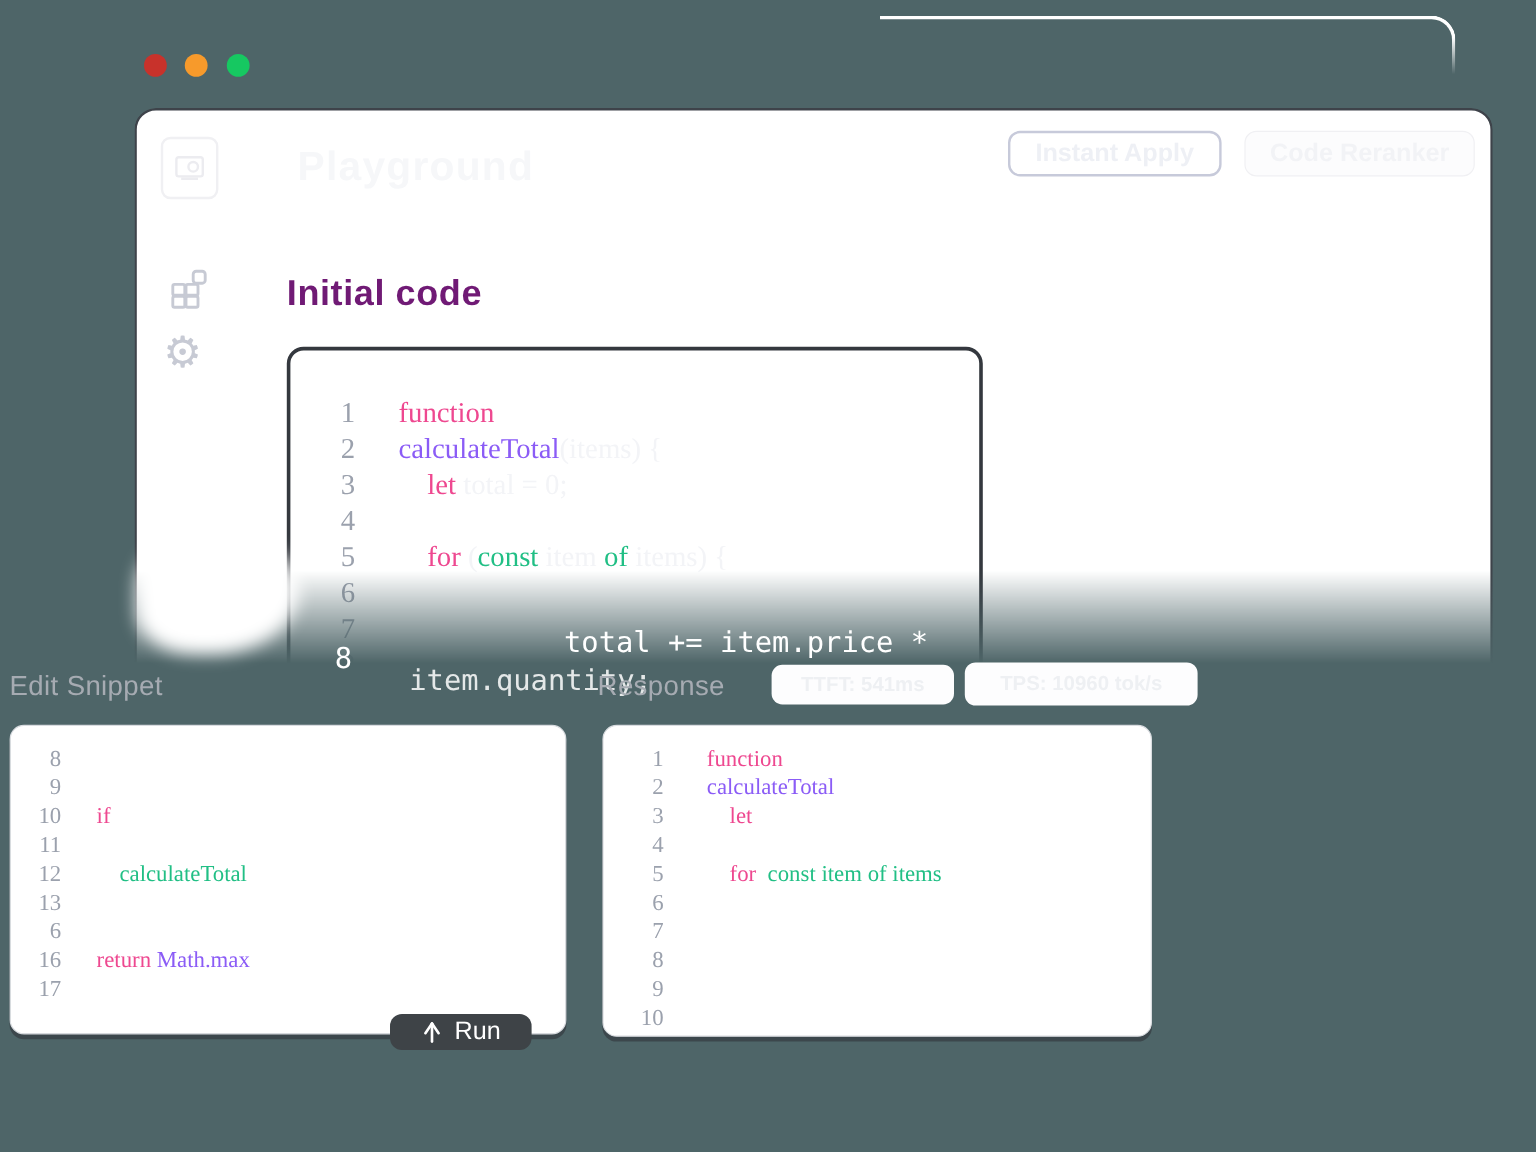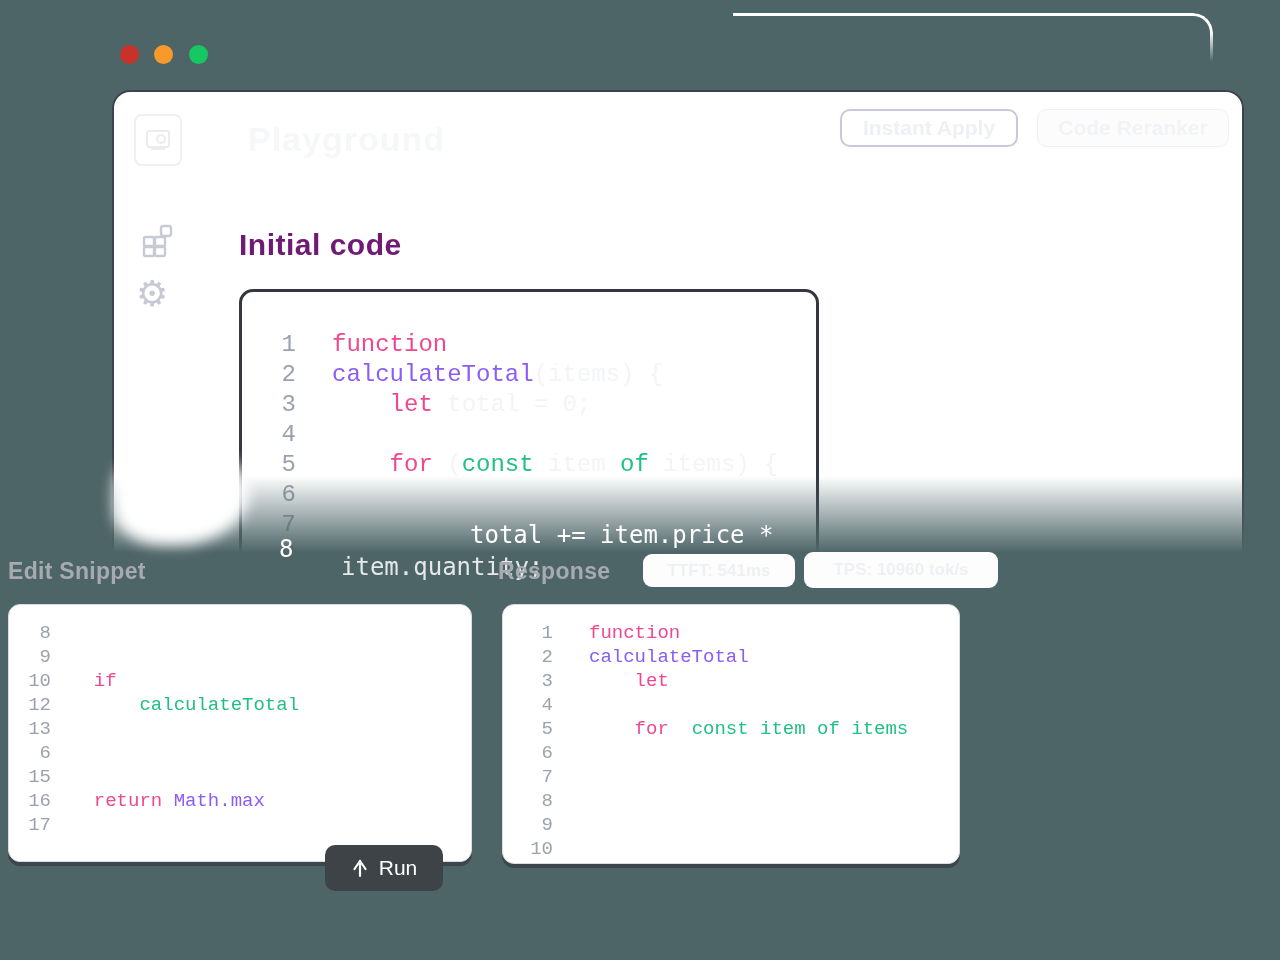--- a/index.html
+++ b/index.html
@@ -44,21 +44,21 @@
   .tab.active{left:726px;top:17px;width:178px;background:#ffffff;border:2px solid #c7cada;color:#eef0f5;}
   .tab.ghost{left:923px;top:17px;width:192px;background:#fcfcfd;border:1px solid #f0f0f3;color:#f2f3f6;}
 
   .side-icon{color:#c7cad4;}
   .side-icon.blocks{left:24px;top:130px;width:38px;height:38px;}
   .side-icon.gear{left:22px;top:184px;font-size:36px;line-height:36px;}
 
   .heading{left:125px;top:136px;font-size:30px;font-weight:800;color:#701a75;letter-spacing:.5px;}
 
   
-  .codepanel{box-sizing:border-box;background:#ffffff;font-family:Liberation Mono, monospace;}
+  .codepanel{box-sizing:border-box;background:#ffffff;font-family:Liberation Serif, serif;}
   .initial-panel{
     left:125px;top:197px;width:580px;height:281px;
     border:3px solid #34383e;border-radius:14px;
     padding:38px 10px 0 18px;font-size:24px;overflow:hidden;
   }
   .initial-panel .crow{height:30px;line-height:30px;white-space:pre;}
   .initial-panel .ln{display:inline-block;width:36px;margin-right:36px;text-align:right;color:#9ba1ad;}
 
   .mini-panel{
     border:1px solid #d9dce0;border-radius:12px;
@@ -79,32 +79,32 @@
 
   
   .fade-blob{left:114px;top:445px;width:135px;height:100px;background:#ffffff;
     border-radius:48% 52% 60% 40%;filter:blur(7px);}
   .frag{font-family:"DejaVu Sans Mono", monospace;color:#ffffff;font-size:24px;white-space:pre;}
   .frag.l7{left:452px;top:521px;margin-left:18px;}
   .frag.n8{left:279px;top:535px;}
   .frag.l8{left:341px;top:553px;opacity:.85;}
 
   
-  .section-label{font-size:23px;font-weight:bold;color:#a6abb2;letter-spacing:.3px;}
+  .section-label{font-size:23px;font-weight:normal;color:#a6abb2;letter-spacing:.3px;}
   .lbl-edit{left:8px;top:558px;}
   .lbl-resp{left:498px;top:558px;}
   .pill{
     background:#fdfdfe;border-radius:9px;display:flex;align-items:center;justify-content:center;
     font-size:17px;font-weight:bold;color:#eef0f3;
   }
   .pill.ttft{left:643px;top:554px;width:152px;height:33px;}
   .pill.tps{left:804px;top:552px;width:194px;height:36px;}
 
   .run-btn{
-    left:325px;top:845px;width:118px;height:46px;background:#3e4347;border:none;
+    left:325px;top:845px;width:118px;height:30px;background:#3e4347;border:none;
     border-radius:10px;display:flex;align-items:center;justify-content:center;gap:10px;
     color:#ffffff;font-size:21px;font-family:"Liberation Sans", sans-serif;cursor:pointer;
   }
   .clip-frag{
     left:702px;top:853px;width:96px;height:9px;overflow:hidden;
     font-family:"DejaVu Sans Mono", monospace;font-size:19px;font-weight:bold;color:#ffffff;
   }
 </style>
 </head>
 <body>
@@ -160,24 +160,24 @@
 
 <div class="abs section-label lbl-edit">Edit Snippet</div>
 <div class="abs section-label lbl-resp">Response</div>
 <div class="abs pill ttft">TTFT: 541ms</div>
 <div class="abs pill tps">TPS: 10960 tok/s</div>
 
 <div class="abs codepanel mini-panel edit-panel">
     <div class="crow"><span class="ln">8</span><span></span></div>
     <div class="crow"><span class="ln">9</span><span></span></div>
     <div class="crow"><span class="ln">10</span><span><span class="tk-plain">  </span><span class="tk-pink">if</span></span></div>
+    <div class="crow"><span class="ln">11</span><span></span></div>
     <div class="crow"><span class="ln">12</span><span><span class="tk-plain">      </span><span class="tk-green">calculateTotal</span></span></div>
     <div class="crow"><span class="ln">13</span><span></span></div>
     <div class="crow"><span class="ln">6</span><span></span></div>
-    <div class="crow"><span class="ln">15</span><span></span></div>
     <div class="crow"><span class="ln">16</span><span><span class="tk-plain">  </span><span class="tk-pink">return</span><span class="tk-plain"> </span><span class="tk-blue">Math.max</span></span></div>
     <div class="crow"><span class="ln">17</span><span></span></div>
   </div>
 <div class="abs codepanel mini-panel resp-panel">
     <div class="crow"><span class="ln">1</span><span><span class="tk-pink">function</span></span></div>
     <div class="crow"><span class="ln">2</span><span><span class="tk-blue">calculateTotal</span></span></div>
     <div class="crow"><span class="ln">3</span><span><span class="tk-plain">    </span><span class="tk-pink">let</span></span></div>
     <div class="crow"><span class="ln">4</span><span></span></div>
     <div class="crow"><span class="ln">5</span><span><span class="tk-plain">    </span><span class="tk-pink">for</span><span class="tk-plain">  </span><span class="tk-green">const item of items</span></span></div>
     <div class="crow"><span class="ln">6</span><span></span></div>

